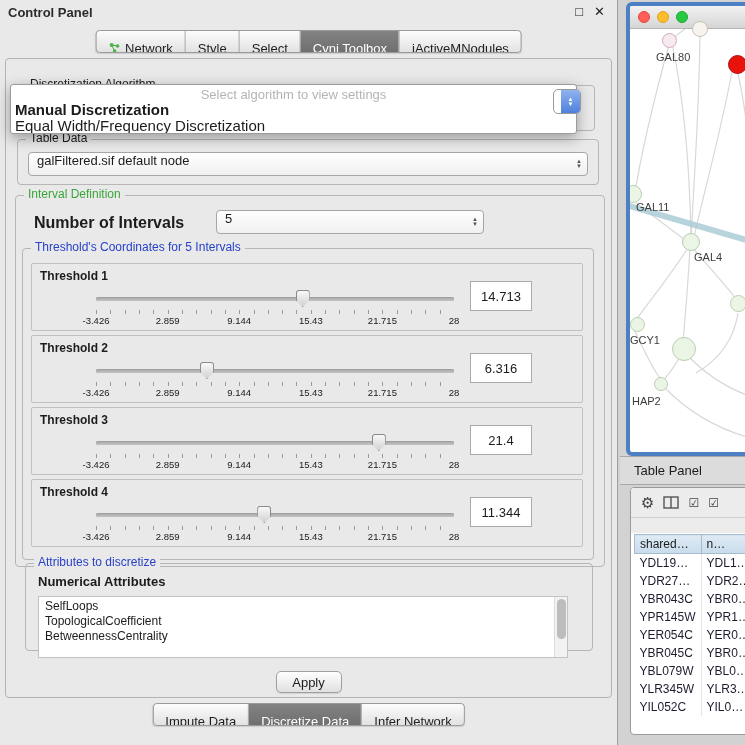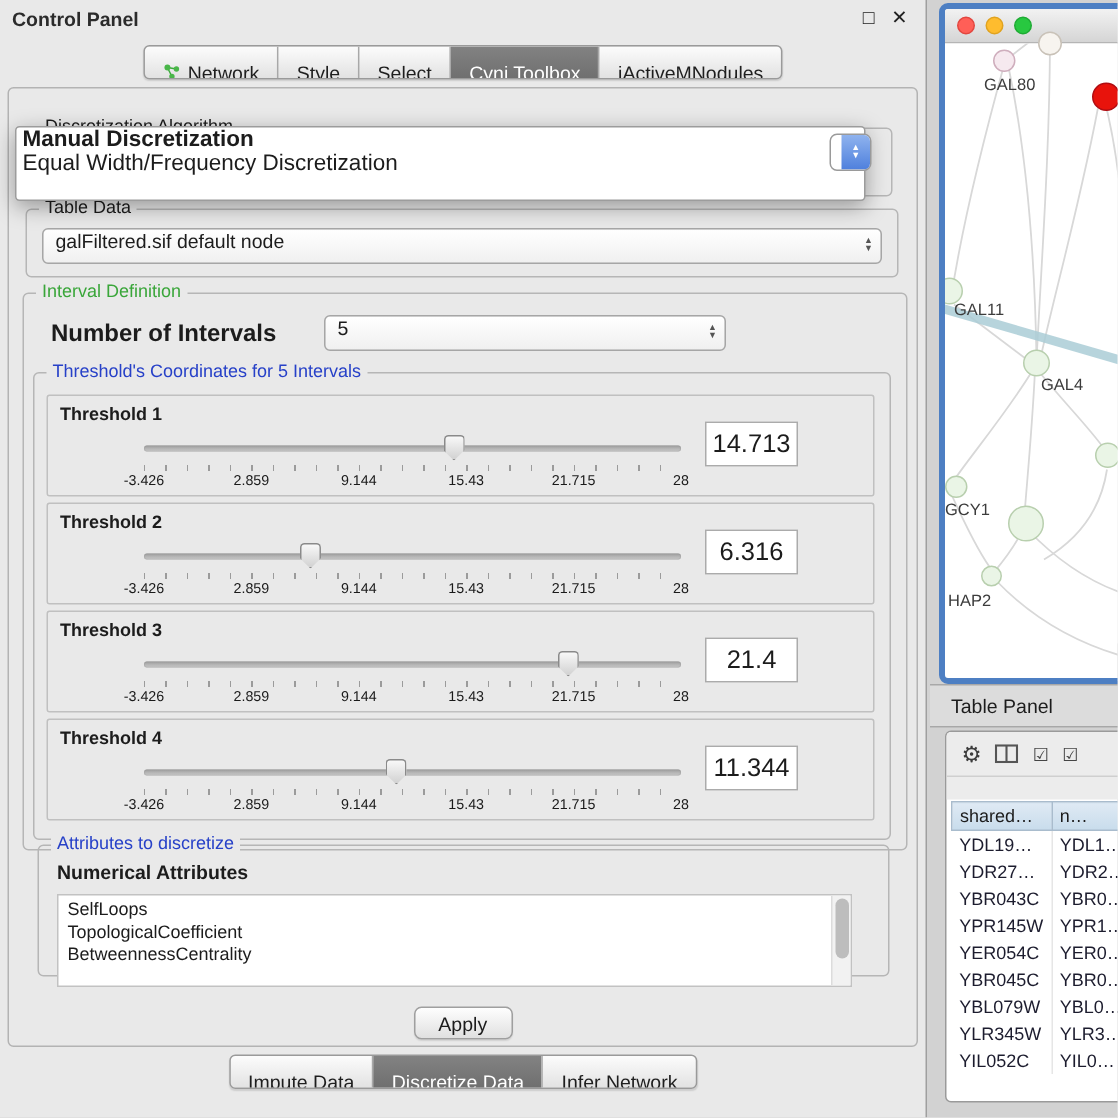--- a/index.html
+++ b/index.html
@@ -55,21 +55,21 @@
 .slider-zone{position:absolute;left:64px;top:26px;width:358px;height:18px;}
 .track{position:absolute;left:0;right:0;top:7px;height:4px;background:linear-gradient(#9e9e9e,#cbcbcb);border-radius:2px;box-shadow:inset 0 0 1px #8a8a8a;}
 .thumb{position:absolute;top:0;width:14px;height:17px;transform:translateX(-50%);
   background:linear-gradient(#fbfbfb,#cfcfcf);box-shadow:inset 0 0 0 1px #8a8a8a;border-radius:3px 3px 0 0;
   clip-path:polygon(0 0,100% 0,100% 60%,50% 100%,0 60%);}
 .ticks{position:absolute;left:64px;top:46px;width:358px;height:4px;
   background:repeating-linear-gradient(to right,#9b9b9b 0,#9b9b9b 1px,transparent 1px,transparent 14.32px);}
 .scale-row{position:absolute;left:64px;top:51px;width:358px;height:12px;font-size:9.5px;color:#1a1a1a;}
 .scale-label{position:absolute;transform:translateX(-50%);white-space:nowrap;}
 .value-box{position:absolute;left:438px;top:17px;width:62px;height:30px;background:#fff;border:1px solid #ababab;
-  display:flex;align-items:center;justify-content:center;font-size:17px;}
+  display:flex;align-items:center;justify-content:center;font-size:13px;}
 
 #group-attributes{left:19px;top:504px;width:568px;height:88px;}
 #group-attributes>.legend{color:var(--legend-blue);}
 #attr-label{position:absolute;left:12px;top:10px;font-weight:bold;font-size:13px;}
 #attr-list{position:absolute;left:12px;top:32px;width:530px;height:62px;background:#fff;border:1px solid #c2c2c2;
   overflow:hidden;font-size:12px;padding:2px 6px;line-height:15px;}
 .list-scrollbar{position:absolute;right:0;top:0;bottom:0;width:13px;background:#f2f2f2;border-left:1px solid #dcdcdc;}
 .list-scrollbar .sthumb{position:absolute;left:2px;top:2px;width:9px;height:40px;background:#bdbdbd;border-radius:5px;}
 
 #apply-btn{position:absolute;left:50%;transform:translateX(-50%);top:612px;width:66px;height:22px;
@@ -285,20 +285,21 @@
     <div class="seg selected">
         <span>Discretize Data</span>
       </div>
     <div class="seg">
         <span>Infer Network</span>
       </div>
   </div>
 </div>
 
 <div id="algo-popup">
+  <div class="popup-header">Select algorithm to view settings</div>
   <div>
       <div class="popup-item first">Manual Discretization</div>
       <div class="popup-item">Equal Width/Frequency Discretization</div>
     </div>
 </div>
 <div id="algo-combo-cap">
   <span class="cap">
       <span>▲</span>
       <span>▼</span>
     </span>

